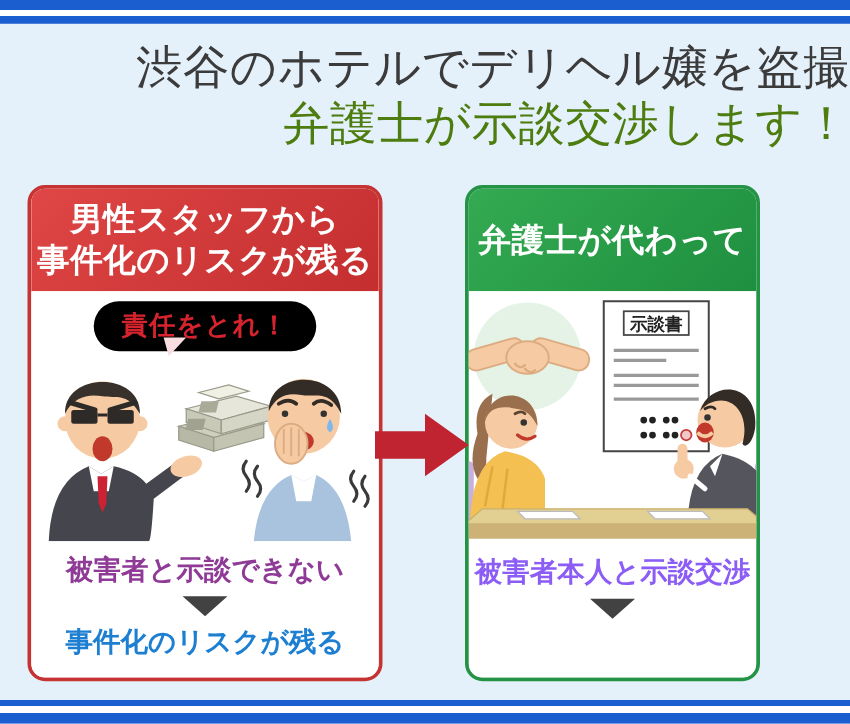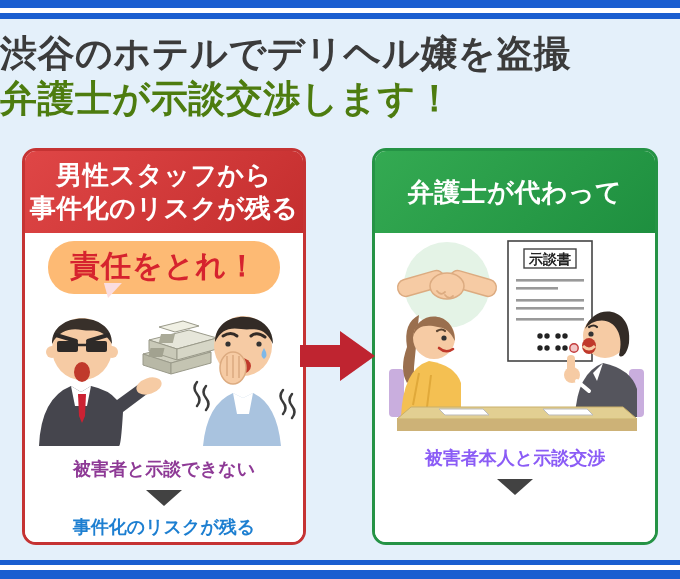--- a/index.html
+++ b/index.html
@@ -17,61 +17,61 @@
   .stripe.top {
     top: 0;
     background: linear-gradient(to bottom, #1a5ed0 0 8px, #ffffff 8px 13px, #1a5ed0 13px 19px);
   }
   .stripe.bottom {
     bottom: 0;
     background: linear-gradient(to bottom, #1a5ed0 0 5px, #ffffff 5px 10px, #1a5ed0 10px 19px);
   }
   .banner {
     position: absolute; top: 31px; left: 0; width: 680px;
-    text-align: left; font-weight: 700; line-height: 45px;
+    text-align: right; font-weight: 400; line-height: 45px;
     letter-spacing: 0.5px;
   }
   .banner .line1 { font-size: 37px; color: #3b3b3b; }
   .banner .line2 { font-size: 37px; color: #4d7c0f; }
 
   .panel {
     position: absolute; top: 148px; height: 397px;
     border-radius: 14px; background: #ffffff; overflow: hidden;
     display: flex; flex-direction: column;
   }
   .panel.left  { left: 22px;  width: 284px; border: 3px solid #c53333; }
-  .panel.right { left: 372px; width: 286px; border: 3px solid #259345; }
+  .panel.right { left: 372px; width: 236px; border: 3px solid #259345; }
 
   .panel-header {
     height: 82px; display: flex; flex-direction: column;
     align-items: center; justify-content: center;
     color: #ffffff; font-weight: 800; font-size: 26px; line-height: 33px;
     text-align: center; letter-spacing: 0.5px;
   }
   .panel.left  .panel-header { background: linear-gradient(135deg, #df4646, #c42e2e); }
   .panel.right .panel-header { background: linear-gradient(135deg, #34aa52, #1e8f3f); }
 
   .panel-body {
     flex: 1; background: #ffffff; display: flex; flex-direction: column;
     align-items: center; padding-top: 6px;
   }
 
   .bubble {
     position: relative; margin-top: 2px;
-    background: #fdba74; color: #d6232e;
-    font-size: 30px; font-weight: 800; letter-spacing: 1px;
+    background: #000000; color: #d6232e;
+    font-size: 21px; font-weight: 800; letter-spacing: 1px;
     padding: 5px 22px 7px; border-radius: 26px;
   }
   .bubble::after {
     content: ""; position: absolute; left: 52px; bottom: -13px;
     border: 9px solid transparent; border-top: 15px solid #fadde0;
     transform: skewX(-18deg);
   }
 
-  .caption { font-weight: 800; font-size: 18px; letter-spacing: 0; line-height: 30px; }
+  .caption { font-weight: 800; font-size: 22px; letter-spacing: 0; line-height: 30px; }
   .caption.purple { color: #8e3a96; margin-top: 8px; }
   .caption.blue   { color: #1d7fd1; margin-top: 4px; text-align: right; }
   .caption.teal   { color: #8b5cf6; margin-top: 4px; }
   .caption.orange { color: #f06a2c; margin-top: 4px; }
 
   .tri-down {
     width: 0; height: 0; margin: 6px auto 2px;
     border-left: 18px solid transparent;
     border-right: 18px solid transparent;
     border-top: 16px solid #424242;

